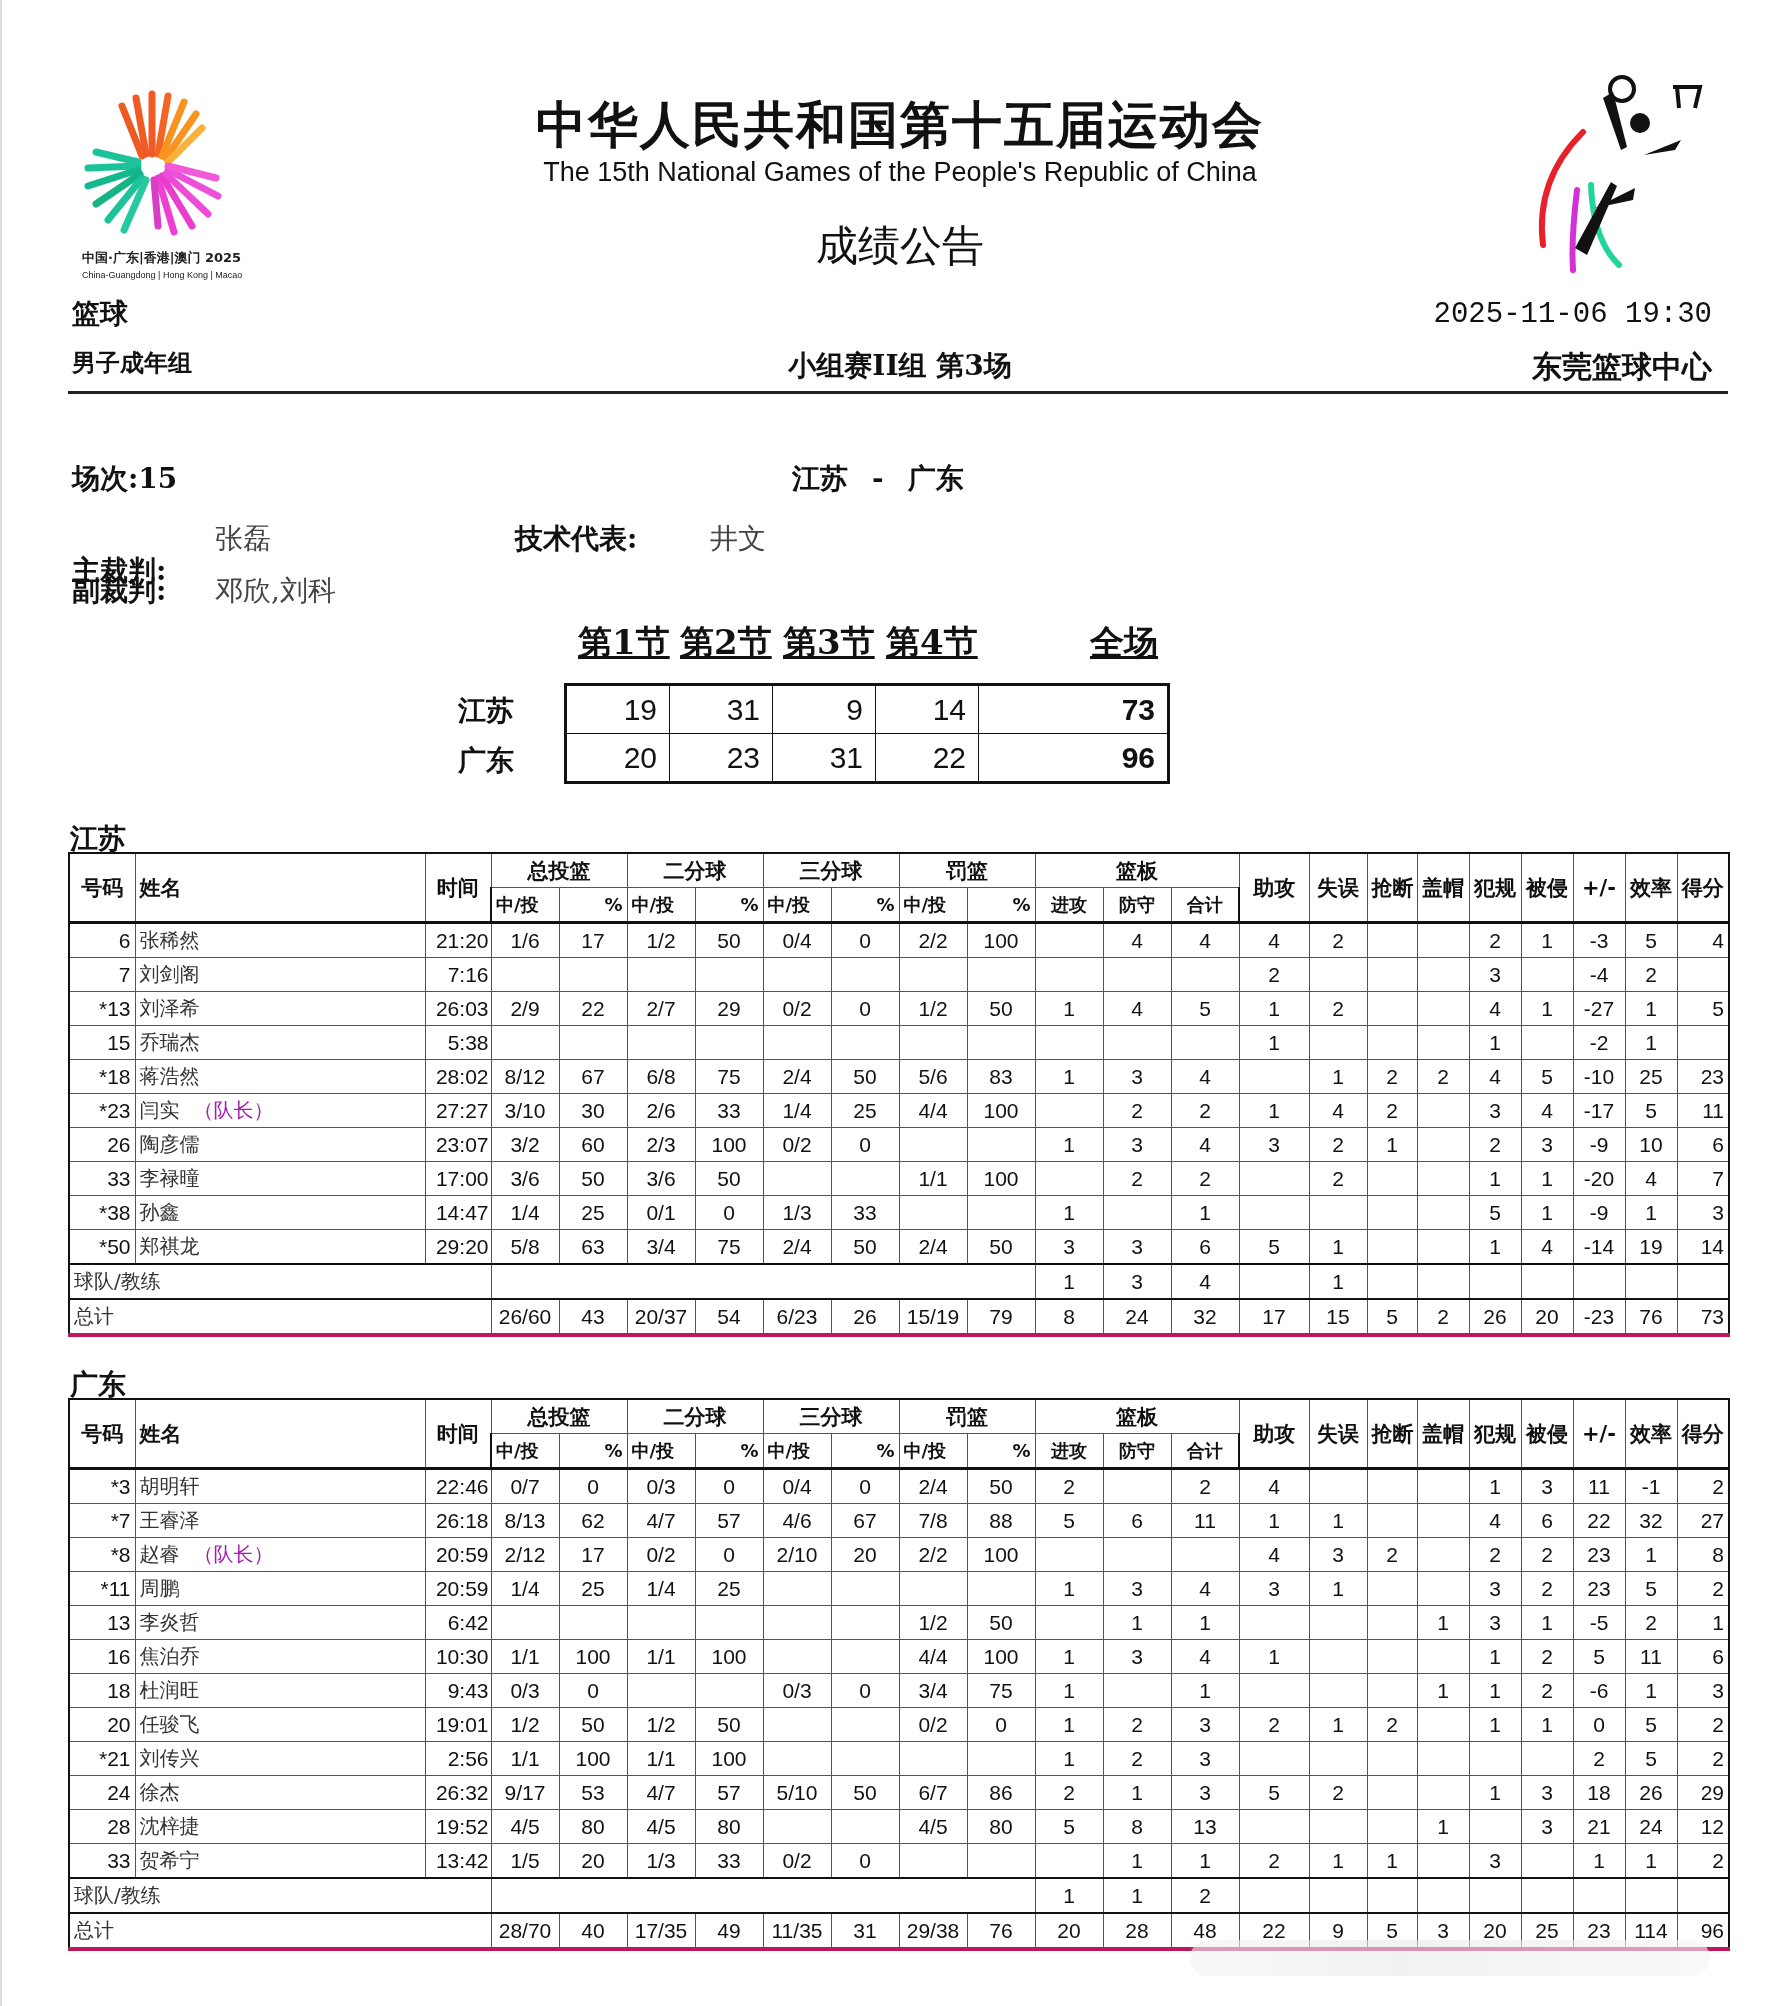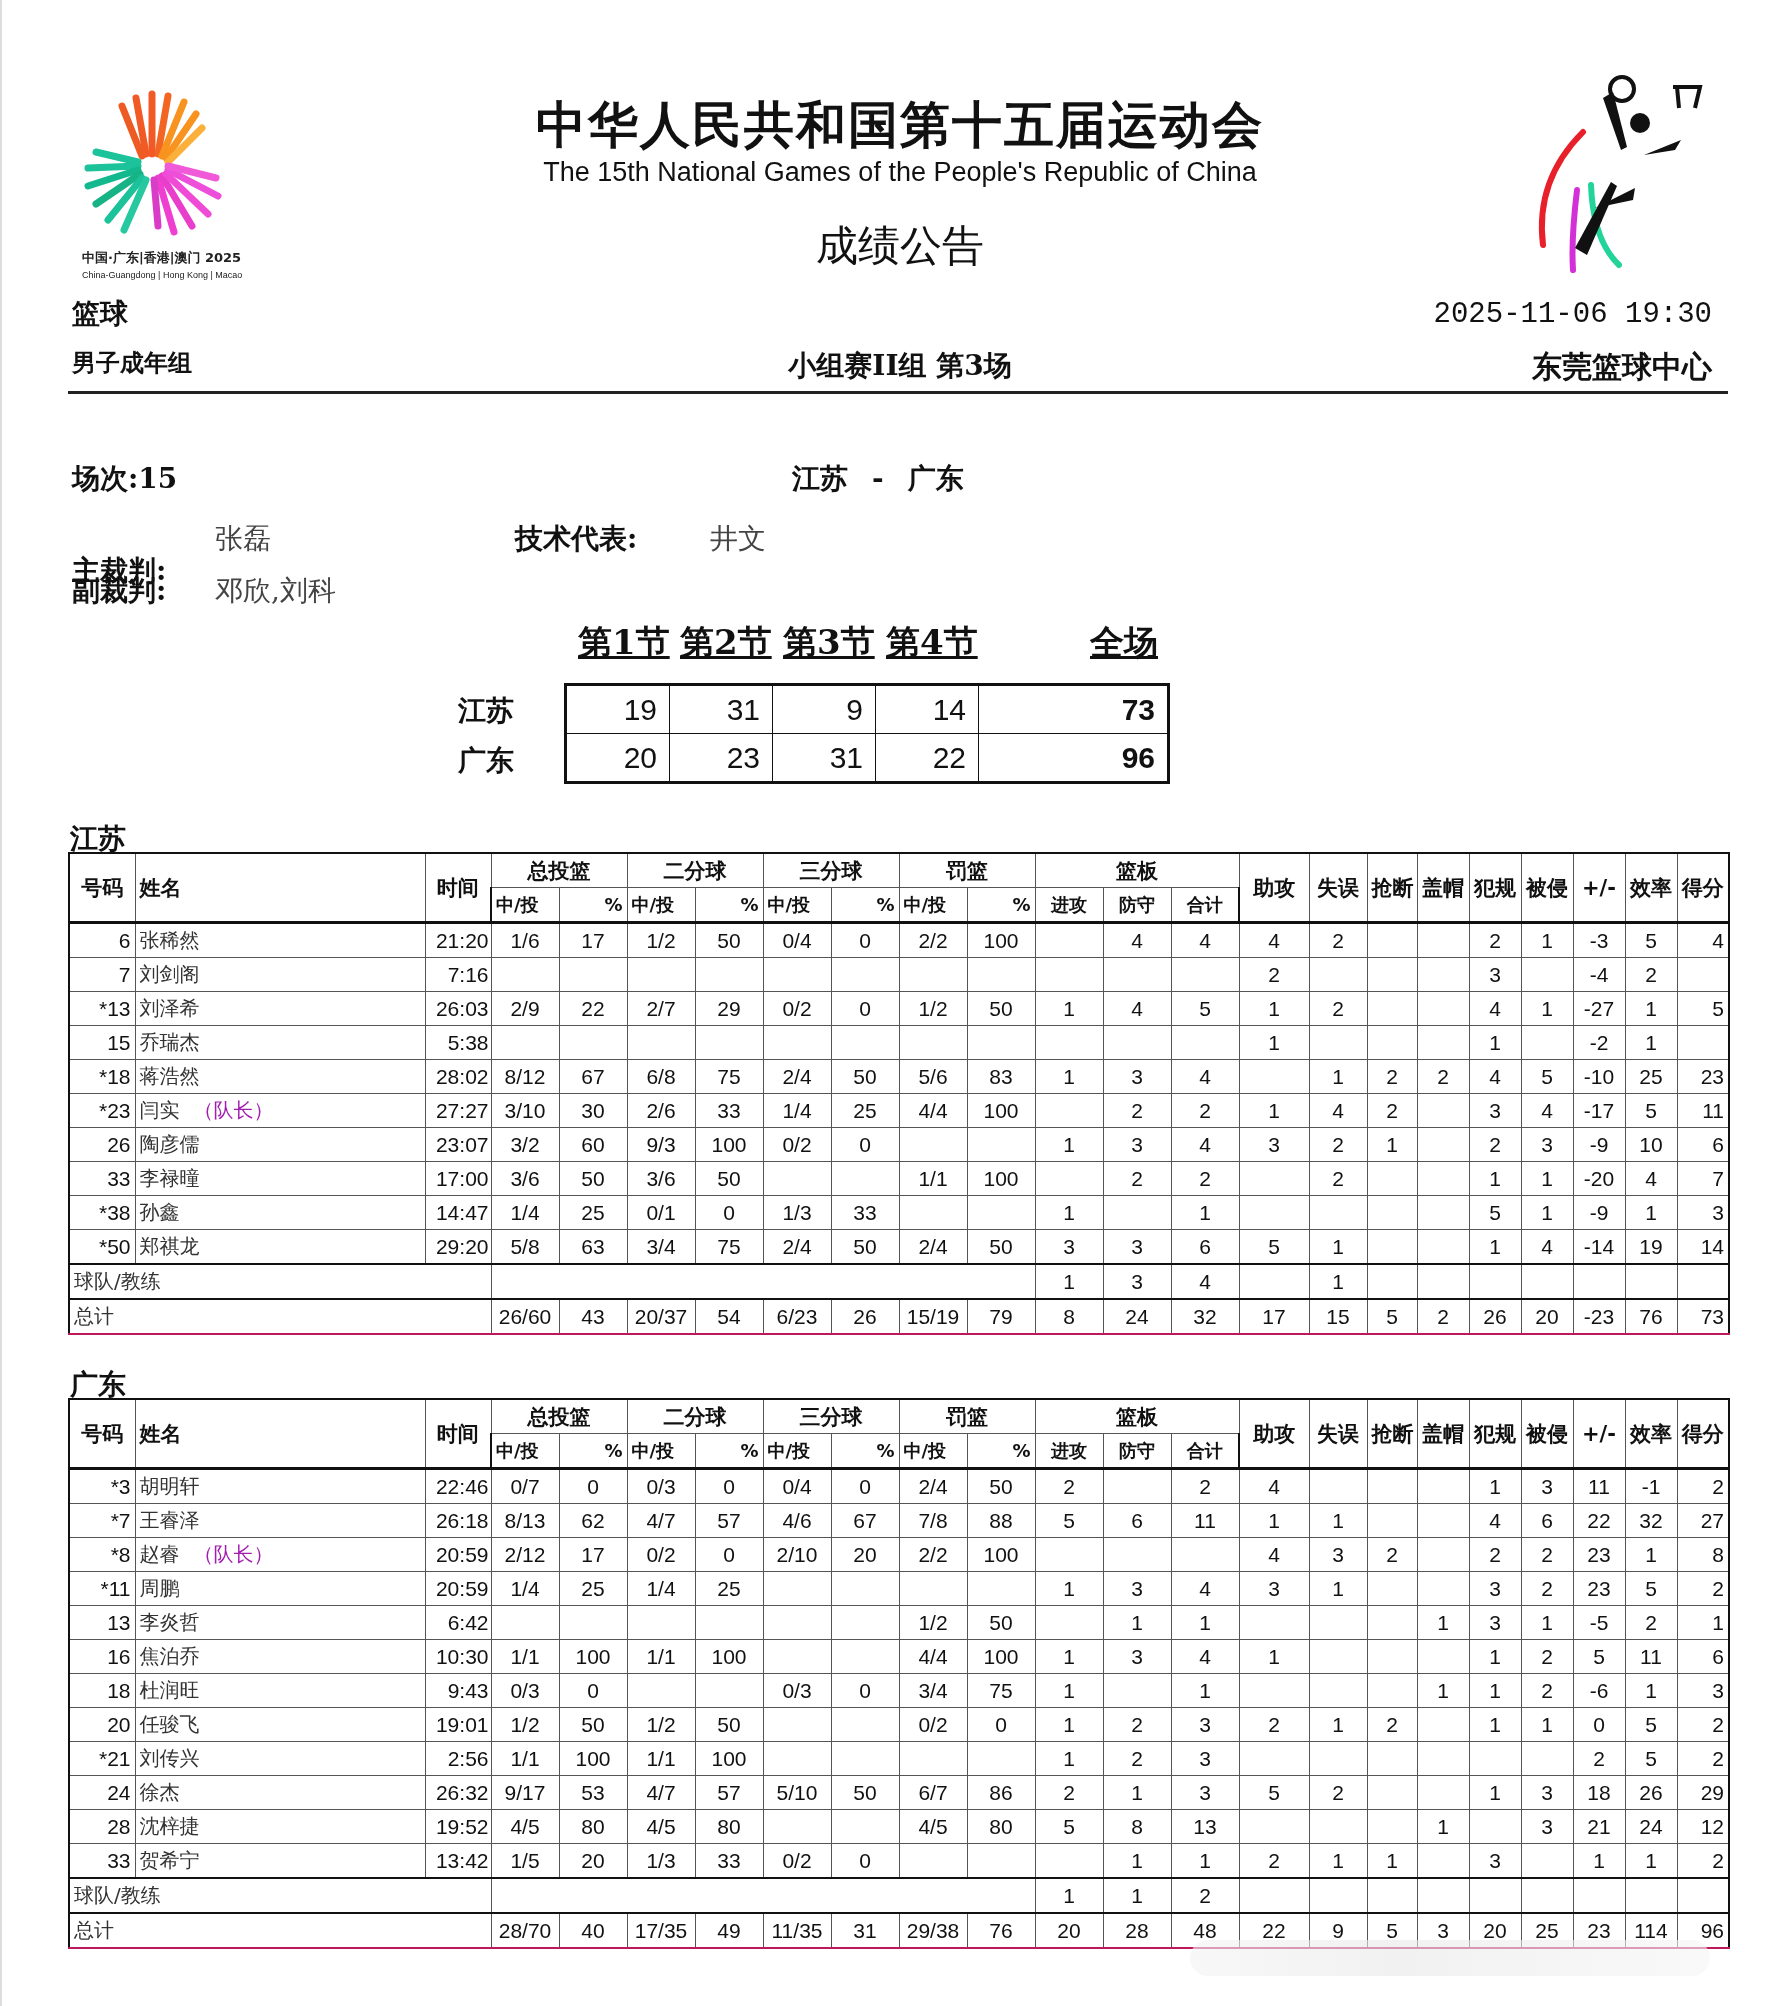--- a/index.html
+++ b/index.html
@@ -40,21 +40,21 @@
   table.box th.sub.mt { text-align:left; }
   table.box td { font-size:21px; height:33px; text-align:center; }
   table.box td.no { text-align:right; }
   table.box td.nm { text-align:left; font-family:"DejaVu Sans", sans-serif; color:#333; font-size:20px; }
   table.box td.pts { text-align:right; }
   table.box td.tm { text-align:right; padding:0 2px; }
   table.box td.lbl { text-align:left; font-family:"DejaVu Sans", sans-serif; color:#333; font-size:20px; }
   table.box thead tr:first-child th { border-top:2px solid #111; }
   table.box thead tr:last-child th, table.box thead th.bt { border-bottom:3px solid #111; }
   table.box tr.thick td { border-top:2.5px solid #111; }
-  table.box tr.last td { border-bottom:2px solid #be185d; }
+  table.box tr.last td { border-bottom:4px solid #be185d; }
   table.box th:first-child, table.box td:first-child { border-left:2px solid #111; }
   table.box th:last-child, table.box td:last-child { border-right:2px solid #111; }
   .captain { color:#a21caf; margin-left:14px; }
   .watermark { position:absolute; left:1190px; top:1940px; width:520px; height:36px; background:linear-gradient(90deg,#f3f3f3,#e8e8e8 40%,#f5f5f5); opacity:.6; border-radius:18px; }
 </style>
 </head>
 <body>
 
 <div class="left-edge"></div>
 
@@ -364,21 +364,21 @@
         <td>-17</td>
         <td>5</td>
         <td class="pts">11</td>
       </tr>
       <tr>
         <td class="no">26</td>
         <td class="nm"><span>陶彦儒</span><span class="captain"></span></td>
         <td class="tm">23:07</td>
         <td>3/2</td>
         <td>60</td>
-        <td>9/3</td>
+        <td>2/3</td>
         <td>100</td>
         <td>0/2</td>
         <td>0</td>
         <td></td>
         <td></td>
         <td>1</td>
         <td>3</td>
         <td>4</td>
         <td>3</td>
         <td>2</td>

